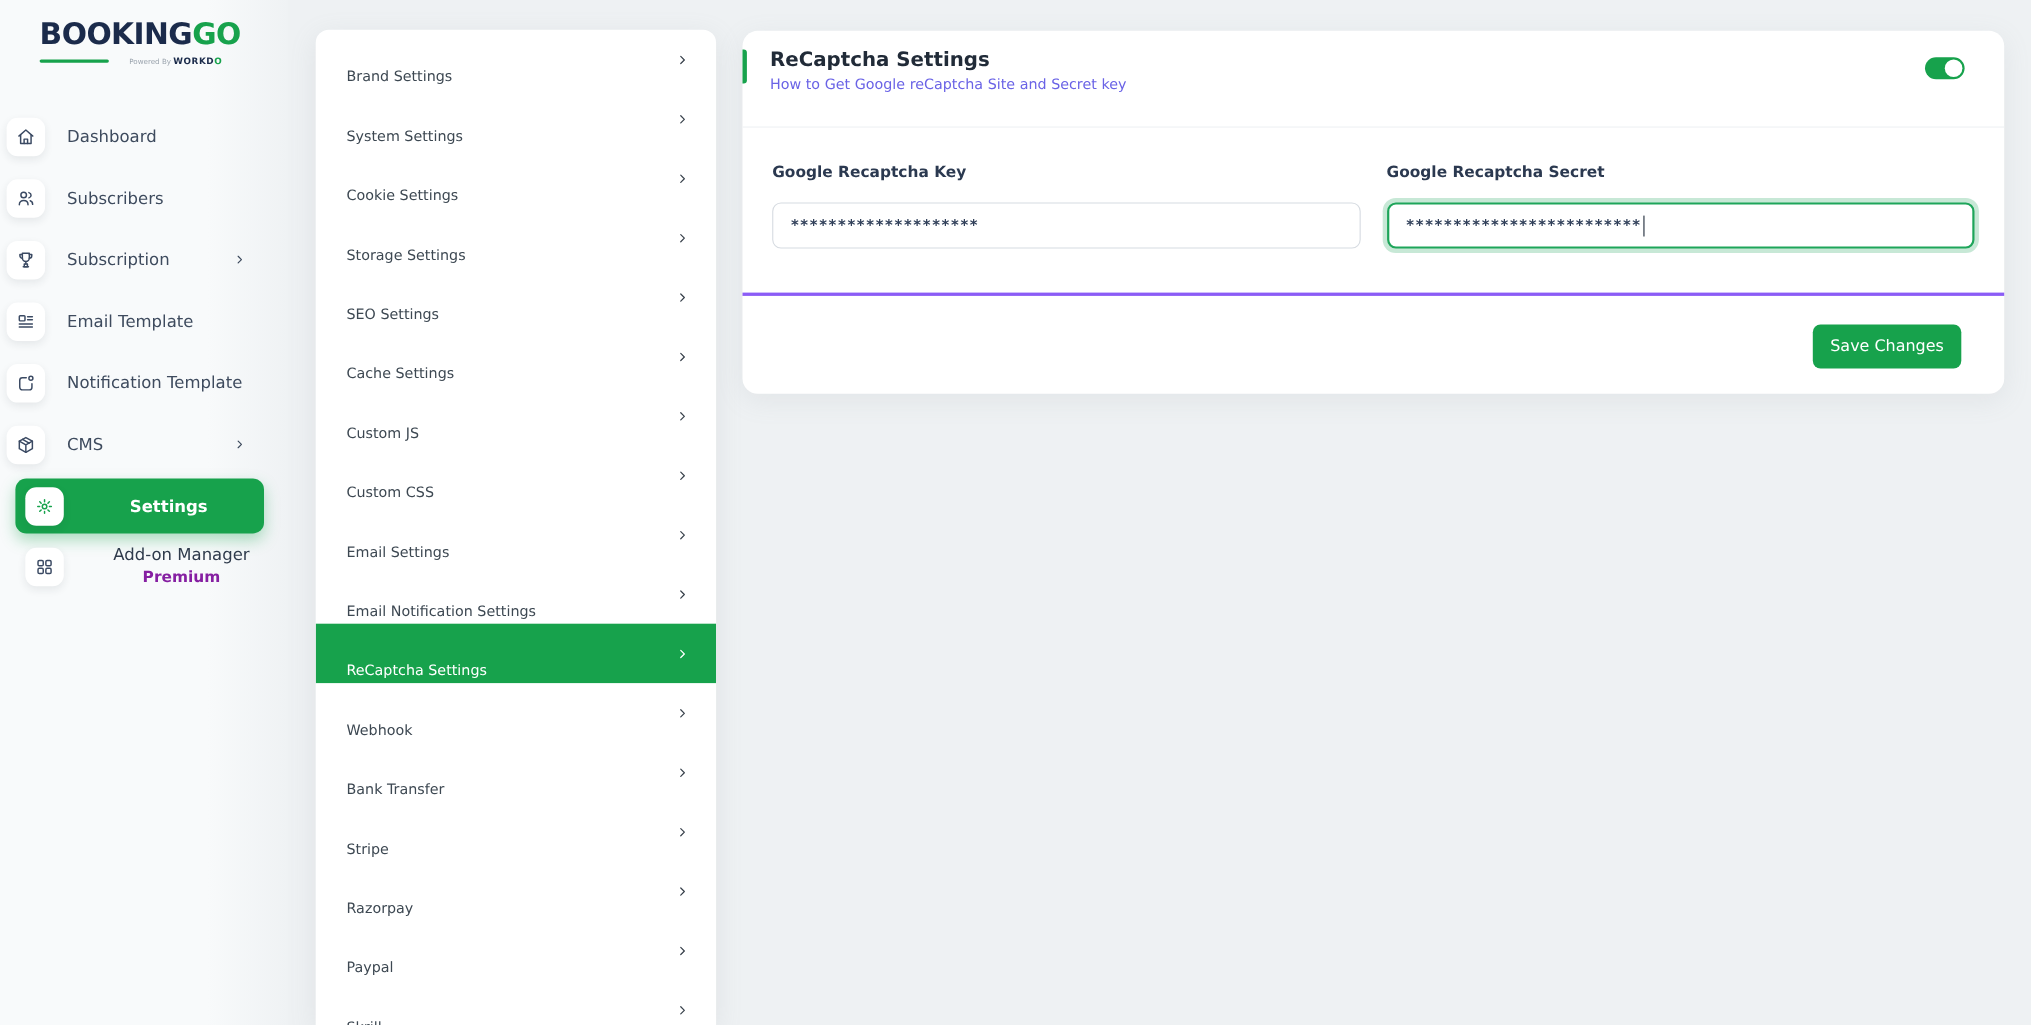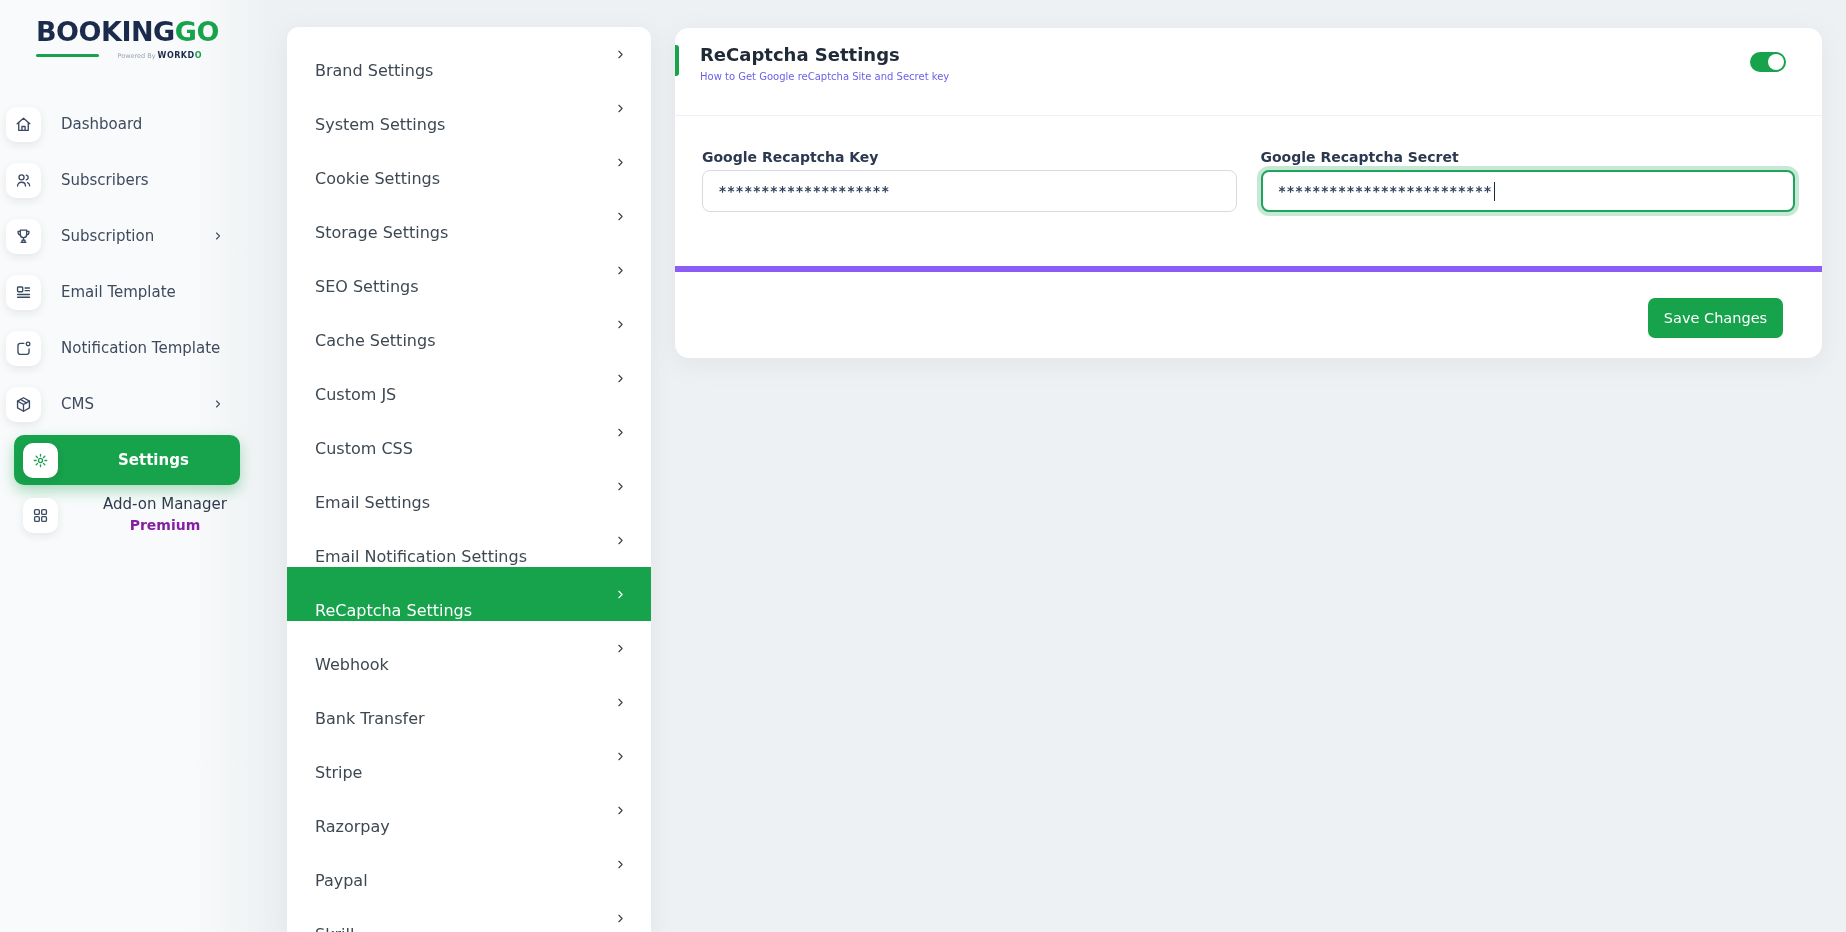--- a/index.html
+++ b/index.html
@@ -34,45 +34,45 @@
   .addon { display:flex; align-items:flex-start; padding-left:23px; margin-top:10px; cursor:pointer; position:absolute; top:478px;gap:25px; }
   .addon .icon-box { margin-top:10px; }
   .addon-texts { margin-left:20px; margin-top:6px; display:flex; flex-direction:column; align-items:center; }
   .addon-label { font-size:15px; color:#2f3b4c; line-height:1.4; }
   .addon-badge { font-size:14px; font-weight:bold; color:#861fa2; line-height:1.5; }
 
   
   .submenu { position:absolute; left:287px; top:27px; width:364px; height:905px;
              background:#ffffff; border-radius:12px 12px 0 0; box-shadow:0 6px 24px rgba(141,151,158,.14); overflow:hidden; }
   .m-item { display:flex; align-items:center; height:54px; padding:0 24px 0 28px; cursor:pointer; }
-  .m-label { flex:1; font-size:16px; color:#3d4852;margin-top:32px; }
+  .m-label { flex:1; font-size:13px; color:#3d4852;margin-top:32px; }
   .m-chev { width:13px; height:13px; stroke:#39424c; fill:none; stroke-width:2.1; stroke-linecap:round; stroke-linejoin:round; flex:none; }
   .m-item.active { background:#17a24c; }
   .m-item.active .m-label { color:#ffffff; }
   .m-item.active .m-chev { stroke:#ffffff; }
 
   
   .card { position:absolute; left:675px; top:28px; width:1147px; height:330px;
           background:#ffffff; border-radius:14px; box-shadow:0 6px 24px rgba(141,151,158,.12); }
   .card-header { position:relative; height:88px; border-bottom:1px solid #eef1f3; padding:16px 0 0 25px; }
   .accent-bar { position:absolute; left:0; top:17px; width:4px; height:31px; background:#17a24c; border-radius:0 3px 3px 0; }
   .card-title { font-size:18px; font-weight:bold; color:#212b38; }
-  .card-link { display:inline-block; margin-top:5px; font-size:10px; color:#6a63e6; text-decoration:none; cursor:pointer; }
+  .card-link { display:inline-block; margin-top:5px; font-size:13px; color:#6a63e6; text-decoration:none; cursor:pointer; }
   .toggle { position:absolute; right:36px; top:24px; width:36px; height:20px; border-radius:10px; background:#17a24c; cursor:pointer; }
   .toggle-knob { position:absolute; right:2px; top:2px; width:16px; height:16px; border-radius:50%; background:#ffffff; }
 
   .card-body { height:150px; padding:33px 27px 0; display:grid; grid-template-columns:1fr 1fr; column-gap:24px; }
-  .field-label { font-size:14px; font-weight:600; color:#2b3950; margin-bottom:5px; }
+  .field-label { font-size:14px; font-weight:600; color:#2b3950; margin-bottom:19px; }
   .text-input { height:42px; border:1px solid #d6dbe1; border-radius:8px; background:#fff;
                 display:flex; align-items:center; padding:0 16px; font-size:13.5px; font-weight:600;
                 color:#31405a; letter-spacing:1.5px; cursor:text; }
   .text-input.focused { border:2px solid #1ea55a; box-shadow:0 0 0 4px rgba(30,165,90,.25); }
   .caret { display:inline-block; width:1.5px; height:19px; background:#1d2838; margin-left:1px; }
 
-  .card-footer { position:relative; height:92px; border-top:6px solid #8b5cf6; }
+  .card-footer { position:relative; height:92px; border-top:3px solid #8b5cf6; }
   .save-btn { position:absolute; right:39px; top:26px; width:135px; height:40px;
               background:#17a24c; color:#ffffff; font-family:inherit; font-size:14.5px; font-weight:500;
               border:none; border-radius:7px; cursor:pointer; }
 </style>
 </head>
 <body>
 
 <div class="sidebar">
   <div class="logo">
     <div class="logo-text"><span class="logo-primary">BOOKING</span><span class="logo-secondary">GO</span></div>

